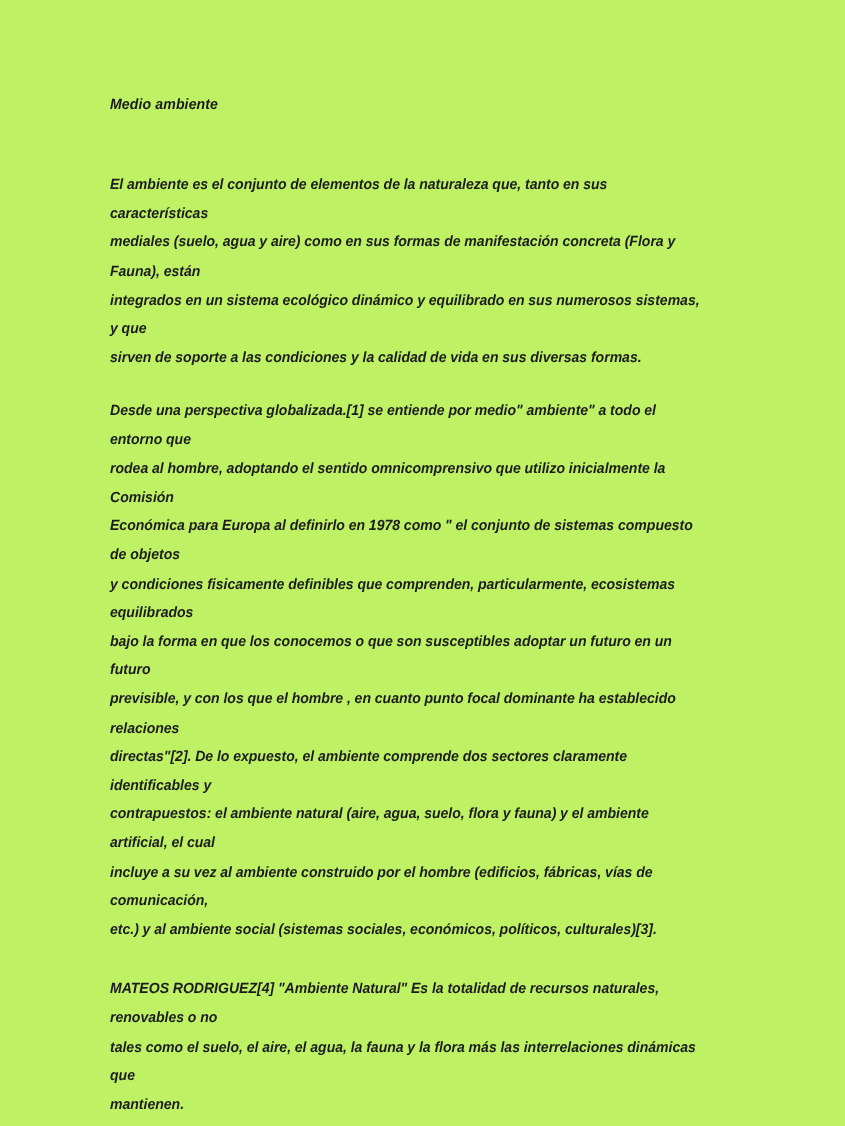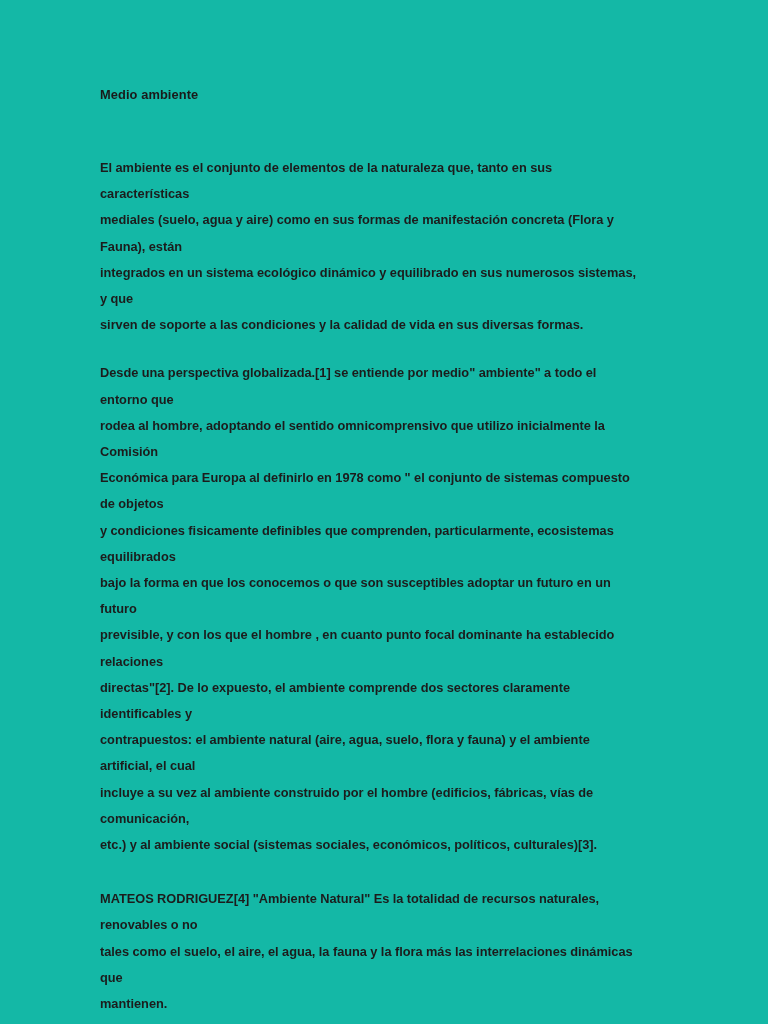--- a/index.html
+++ b/index.html
@@ -13,22 +13,23 @@
     background: #ffffff;
     font-family: "Liberation Sans", "DejaVu Sans", sans-serif;
     -webkit-font-smoothing: antialiased;
     overflow: hidden;
   }
 
   .page {
     position: relative;
     width: 768px;
     height: 1024px;
-    background: #14b8a6;
+    background: #bef264;
     box-sizing: border-box;
+    font-style: italic;
   }
 
   .content {
     position: absolute;
     left: 100px;
     top: 86px;
     width: 566px;
   }
 
   .doc-title {

